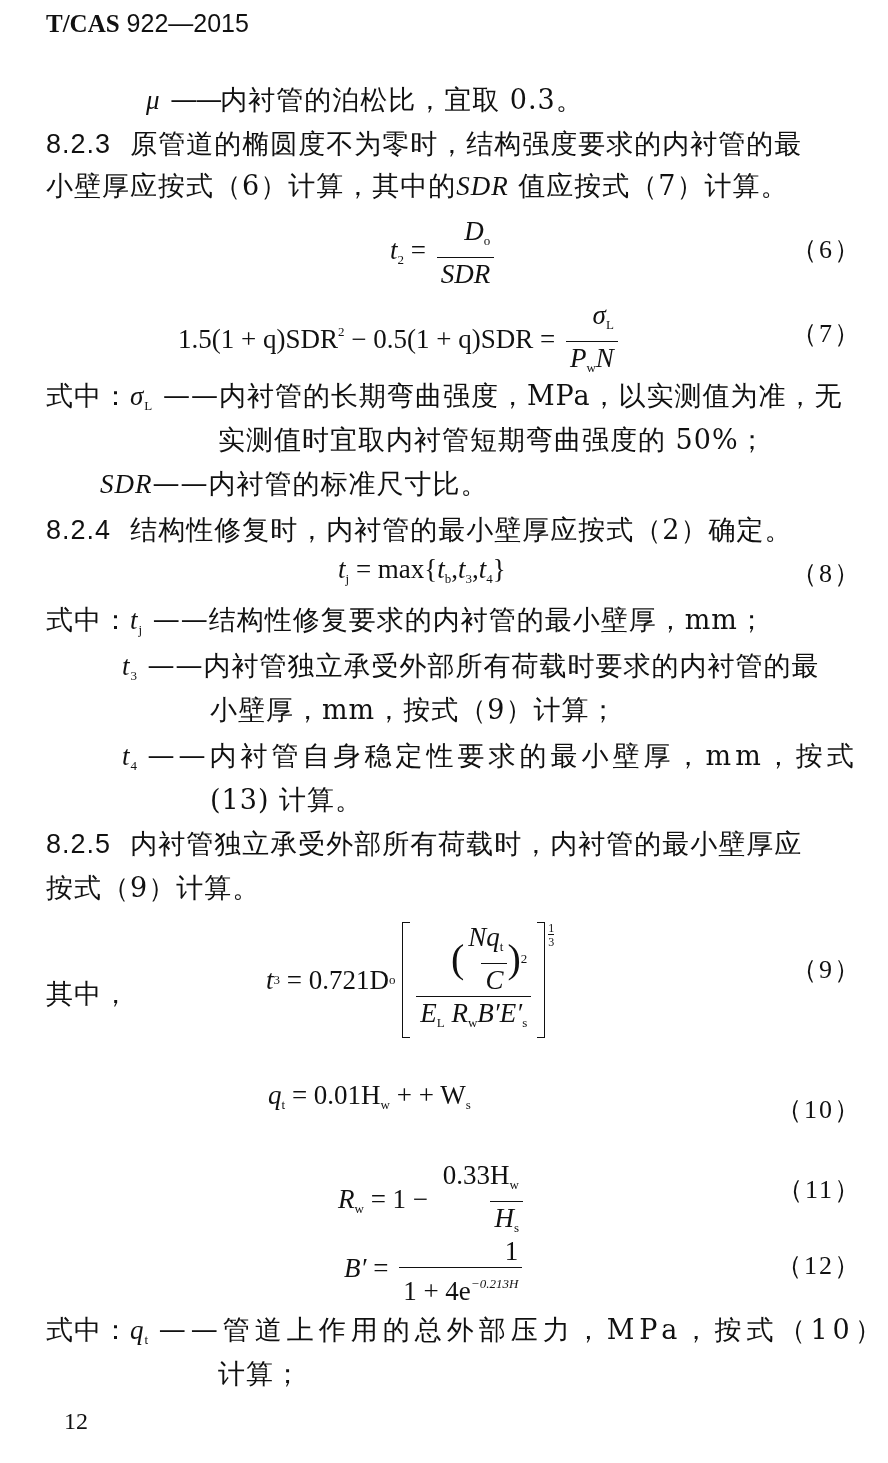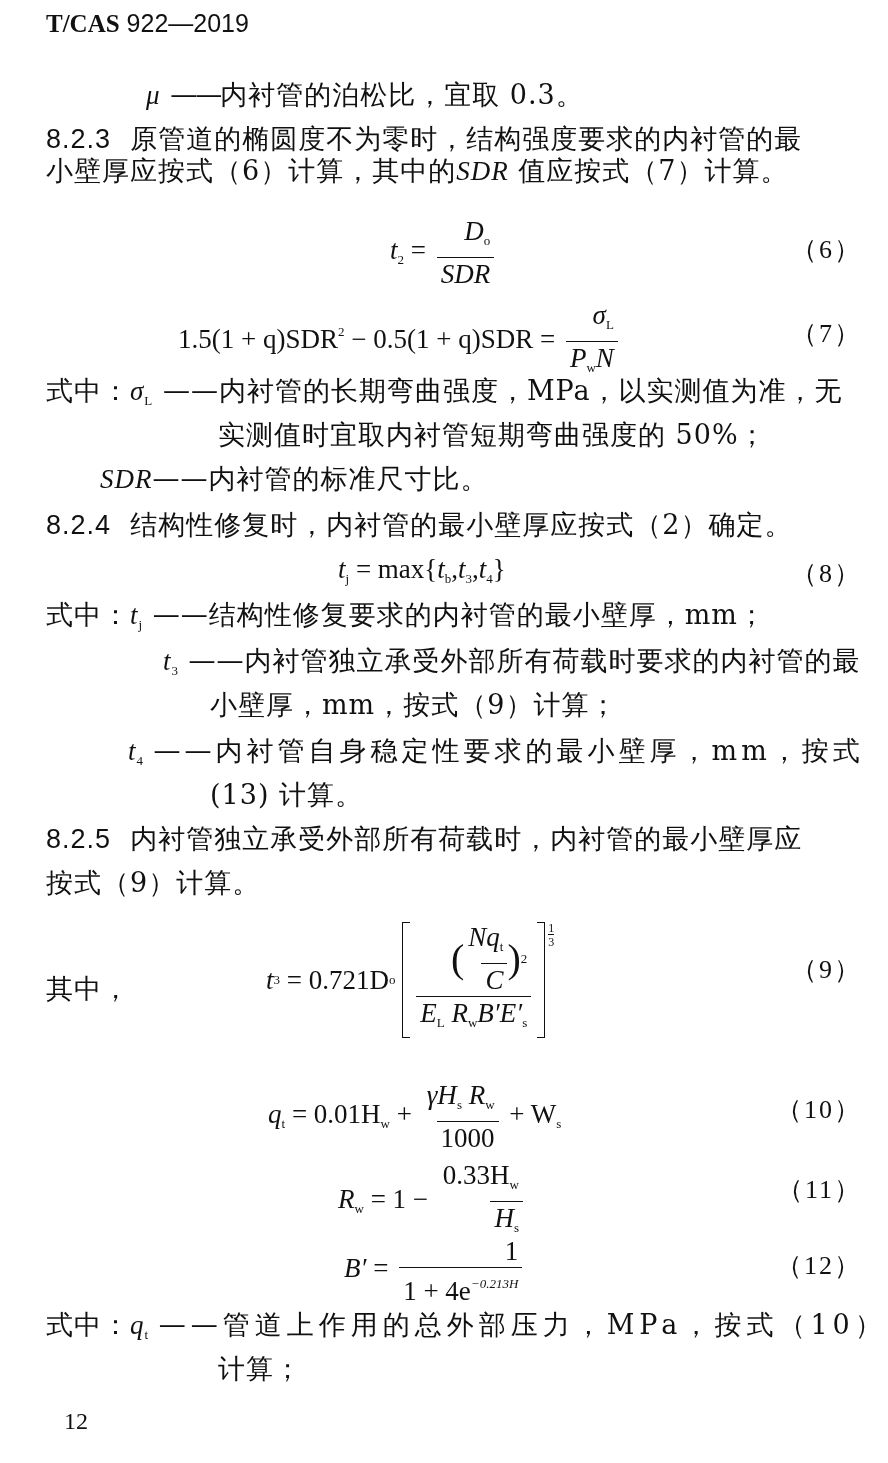--- a/index.html
+++ b/index.html
@@ -2,21 +2,21 @@
 <html><head>
   <meta charset="utf-8">
   <style>
     html, body { margin: 0; padding: 0; background: #ffffff; }
     body {
       width: 888px; height: 1463px; position: relative; overflow: hidden;
       color: #111111;
       font-family: "DejaVu Serif", "Liberation Serif", serif;
     }
     .abs { position: absolute; white-space: nowrap; }
-    .cn { font-size: 27px; letter-spacing: 1px; line-height: 34px; }
+    .cn { font-size: 27px; letter-spacing: 1px; line-height: 44px; }
     .header {
       left: 46px; top: 6px; font-size: 25px; line-height: 34px;
       font-family: "Liberation Sans", sans-serif;
     }
     .header .bold { font-family: "Liberation Serif", serif; font-weight: bold; }
     .secnum { font-family: "Liberation Sans", sans-serif; letter-spacing: 1px; }
     .it { font-style: italic; font-family: "Liberation Serif", serif; }
     .sub { font-size: 13px; vertical-align: -5px; font-style: normal; font-family: "Liberation Serif", serif; }
     .sup { font-size: 13px; vertical-align: 12px; font-family: "Liberation Serif", serif; }
     .eq { font-size: 27px; font-family: "Liberation Serif", serif; }
@@ -32,32 +32,32 @@
     }
     .bracket-wrap::before { left: 0; border-left: 1.5px solid #111; }
     .bracket-wrap::after { right: 0; border-right: 1.5px solid #111; }
     .pagenum { left: 64px; top: 1408px; font-size: 24px; font-family: "Liberation Serif", serif; }
   </style>
 </head>
 <body>
 
 <div class="abs header">
   <span class="bold">T/CAS</span>
-  <span>922—2019</span>
+  <span>922—2015</span>
 </div>
 
 <div class="abs cn" style="left:146px; top:78px;">
   <span class="it">μ</span>
   <span class="dash">——</span><span>内衬管的泊松比，宜取 0.3。</span>
 </div>
 
 <div class="abs cn" style="left:46px; top:122px;">
   <span class="secnum">8.2.3</span>&nbsp;&nbsp;<span>原管道的椭圆度不为零时，结构强度要求的内衬管的最</span>
 </div>
-<div class="abs cn" style="left:46px; top:154px;">
+<div class="abs cn" style="left:46px; top:164px;">
   <span>小壁厚应按式（6）计算，其中的</span><span class="it">SDR</span>&nbsp;<span>值应按式（7）计算。</span>
 </div>
 
 <div class="abs eq" style="left:390px; top:216px;">
   <span class="it">t</span><span class="sub">2</span>
   <span>=</span>
   <span class="frac">
     <span class="num"><span class="it">D</span><span class="sub">o</span></span>
     <span class="den it">SDR</span>
   </span>
@@ -87,25 +87,25 @@
 
 <div class="abs eq" style="left:338px; top:554px;">
   <span class="it">t</span><span class="sub">j</span>
   <span>= max{</span><span class="it">t</span><span class="sub">b</span>,<span class="it">t</span><span class="sub">3</span>,<span class="it">t</span><span class="sub">4</span><span>}</span>
 </div>
 <div class="abs eqnum" style="top:556px;">（8）</div>
 
 <div class="abs cn" style="left:46px; top:598px;">
   <span>式中：</span><span class="it">t</span><span class="sub">j</span>&nbsp;<span>——结构性修复要求的内衬管的最小壁厚，mm；</span>
 </div>
-<div class="abs cn" style="left:122px; top:644px;margin-left:41px;">
+<div class="abs cn" style="left:122px; top:644px;">
   <span class="it">t</span><span class="sub">3</span>&nbsp;<span>——内衬管独立承受外部所有荷载时要求的内衬管的最</span>
 </div>
 <div class="abs cn" style="left:210px; top:688px;">小壁厚，mm，按式（9）计算；</div>
-<div class="abs cn" style="left:128px; top:734px;">
+<div class="abs cn" style="left:122px; top:734px;">
   <span class="it">t</span><span class="sub">4</span>&nbsp;<span style="letter-spacing:4px">——内衬管自身稳定性要求的最小壁厚，mm，按式</span>
 </div>
 <div class="abs cn" style="left:210px; top:778px;">(13) 计算。</div>
 
 <div class="abs cn" style="left:46px; top:822px;">
   <span class="secnum">8.2.5</span>&nbsp;&nbsp;<span>内衬管独立承受外部所有荷载时，内衬管的最小壁厚应</span>
 </div>
 <div class="abs cn" style="left:46px; top:866px;">按式（9）计算。</div>
 
 <div class="abs eq" style="left:266px; top:922px; display:flex; align-items:center;">
@@ -131,24 +131,20 @@
   </span>
 </div>
 <div class="abs eqnum" style="top:952px;">（9）</div>
 
 <div class="abs cn" style="left:46px; top:972px;">其中，</div>
 
 <div class="abs eq" style="left:268px; top:1080px;">
   <span class="it">q</span><span class="sub">t</span>
   <span>= 0.01H</span><span class="sub">w</span>
   <span>+</span>
-  <span class="frac">
-    <span class="num"><span class="it">γH</span><span class="sub">s</span><span class="it"> R</span><span class="sub">w</span></span>
-    <span class="den">1000</span>
-  </span>
   <span>+ W</span><span class="sub">s</span>
 </div>
 <div class="abs eqnum" style="top:1092px;">（10）</div>
 
 <div class="abs eq" style="left:338px; top:1160px;">
   <span class="it">R</span><span class="sub">w</span>
   <span>= 1 −</span>
   <span class="frac">
     <span class="num"><span>0.33H</span><span class="sub">w</span></span>
     <span class="den"><span class="it">H</span><span class="sub">s</span></span>

